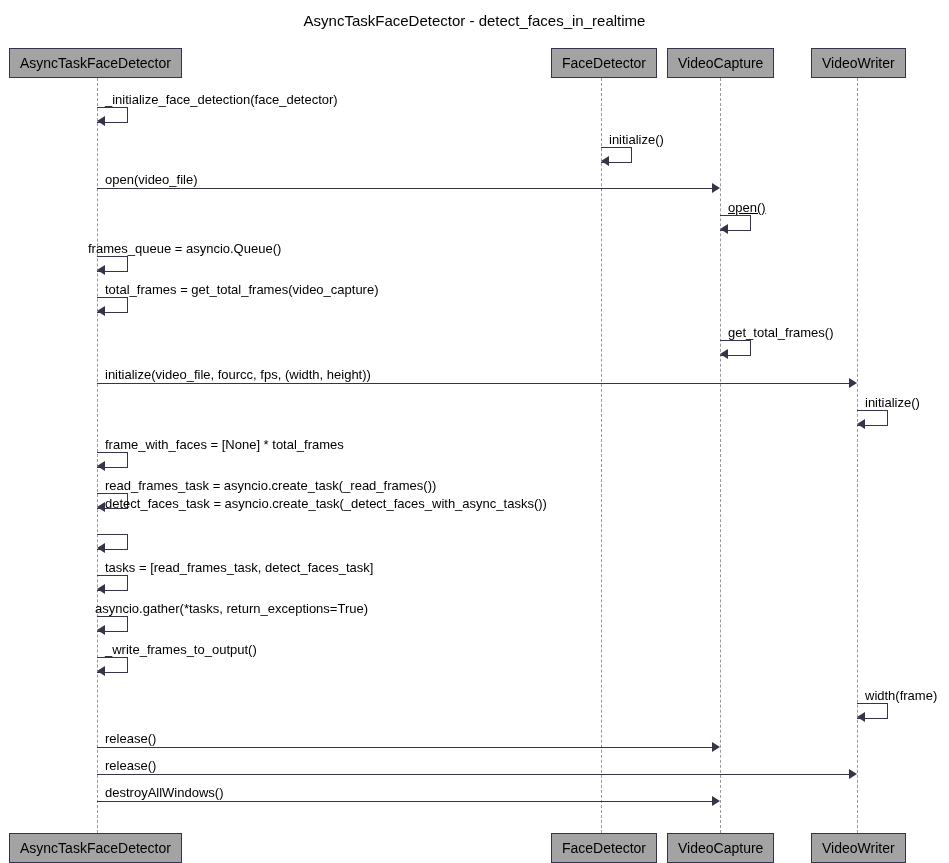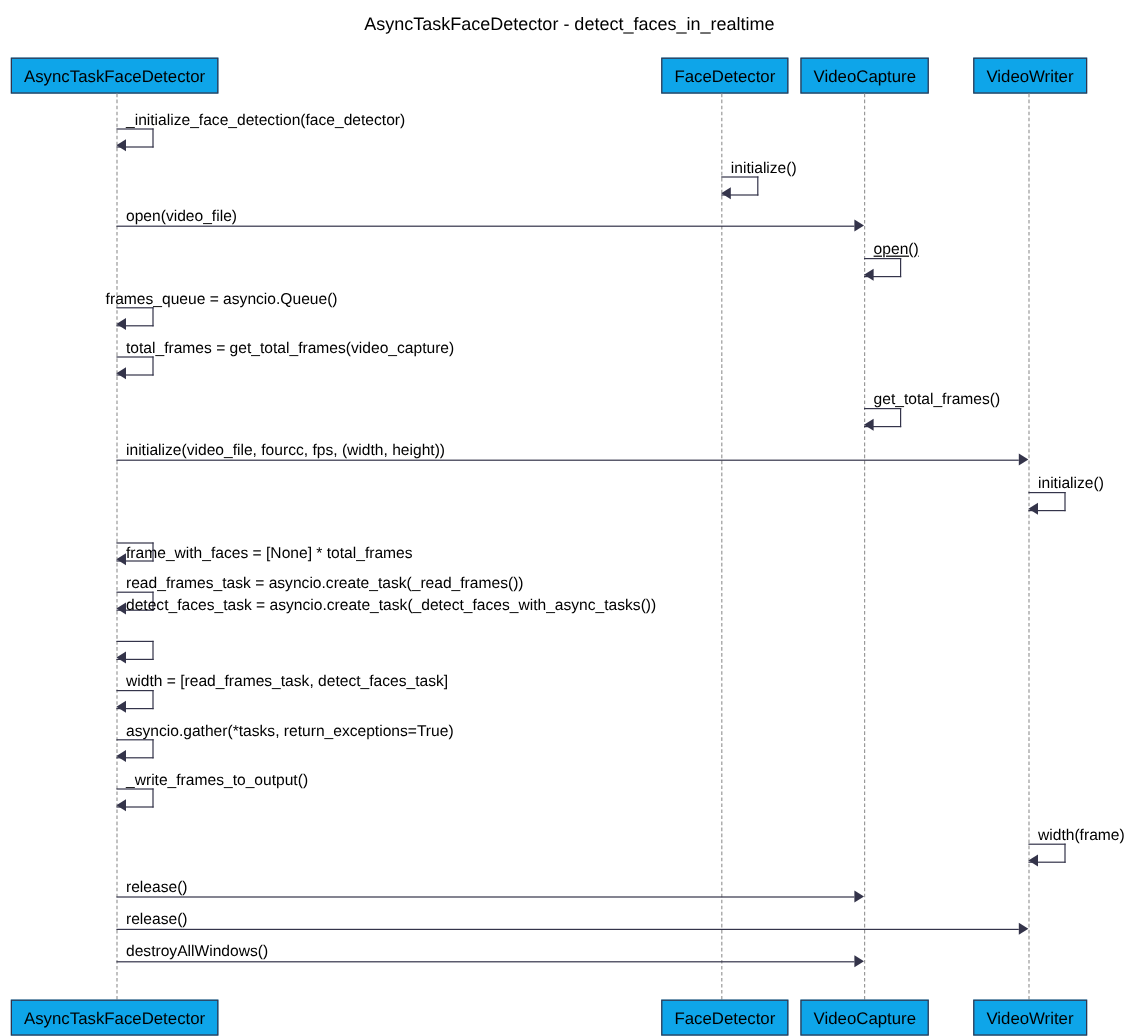--- a/index.html
+++ b/index.html
@@ -14,21 +14,21 @@
   .title {
     position: absolute;
     top: 12px;
     left: 50%;
     transform: translateX(-50%);
     font-weight: normal;
     font-size: 15px;
   }
   .participant-box {
     position: absolute;
-    background: #0ea5e9;
+    background: #a3a3a3;
     border: 1.5px solid #34344a;
     padding: 6px 10px;
     font-size: 14px;
     text-align: right;
   }
   .lifeline {
     position: absolute;
     width: 0;
     border-left: 1.5px dashed #999;
   }
@@ -128,45 +128,45 @@
 <div class="msg-label" style="left:105px; top:367px;">initialize(video_file, fourcc, fps, (width, height))</div>
 <div class="arrow-line" style="left:97px; top:383px; width:752px;"></div>
 <div class="arrow-head-right" style="left:849px; top:378px;"></div>
 
 <div class="msg-label" style="left:865px; top:395px;">initialize()</div>
 <div class="self-msg" style="left:857px; top:410px;">
   <div class="self-msg-box" style="left:0; top:0;"></div>
   <div class="self-arrow-head" style="left:0px; top:9px;"></div>
 </div>
 
-<div class="msg-label" style="left:105px; top:437px;margin-top:16px;">frame_with_faces = [None] * total_frames</div>
+<div class="msg-label" style="left:105px; top:437px;">frame_with_faces = [None] * total_frames</div>
 <div class="self-msg" style="left:97px; top:452px;">
   <div class="self-msg-box" style="left:0; top:0;"></div>
   <div class="self-arrow-head" style="left:0px; top:9px;"></div>
 </div>
 
 <div class="msg-label" style="left:105px; top:478px;">read_frames_task = asyncio.create_task(_read_frames())</div>
 <div class="self-msg" style="left:97px; top:493px;">
   <div class="self-msg-box" style="left:0; top:0;"></div>
   <div class="self-arrow-head" style="left:0px; top:9px;"></div>
 </div>
 
 <div class="msg-label" style="left:105px; top:496px;">detect_faces_task = asyncio.create_task(_detect_faces_with_async_tasks())</div>
 <div class="self-msg" style="left:97px; top:534px;">
   <div class="self-msg-box" style="left:0; top:0;"></div>
   <div class="self-arrow-head" style="left:0px; top:9px;"></div>
 </div>
 
-<div class="msg-label" style="left:105px; top:560px;">width = [read_frames_task, detect_faces_task]</div>
+<div class="msg-label" style="left:105px; top:560px;">tasks = [read_frames_task, detect_faces_task]</div>
 <div class="self-msg" style="left:97px; top:575px;">
   <div class="self-msg-box" style="left:0; top:0;"></div>
   <div class="self-arrow-head" style="left:0px; top:9px;"></div>
 </div>
 
-<div class="msg-label" style="left:105px; top:601px;">asyncio.gather(*tasks, return_exceptions=True)</div>
+<div class="msg-label" style="left:95px; top:601px;">asyncio.gather(*tasks, return_exceptions=True)</div>
 <div class="self-msg" style="left:97px; top:616px;">
   <div class="self-msg-box" style="left:0; top:0;"></div>
   <div class="self-arrow-head" style="left:0px; top:9px;"></div>
 </div>
 
 <div class="msg-label" style="left:105px; top:642px;">_write_frames_to_output()</div>
 <div class="self-msg" style="left:97px; top:657px;">
   <div class="self-msg-box" style="left:0; top:0;"></div>
   <div class="self-arrow-head" style="left:0px; top:9px;"></div>
 </div>

